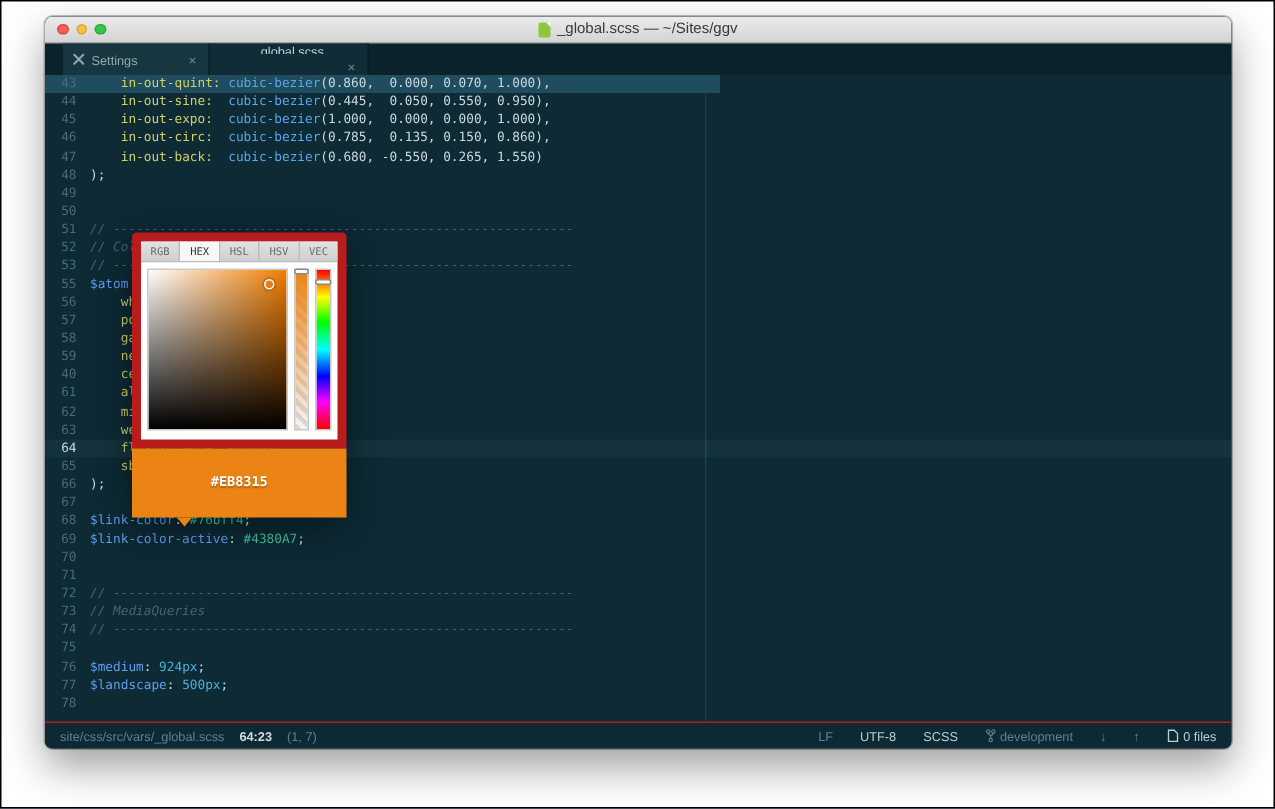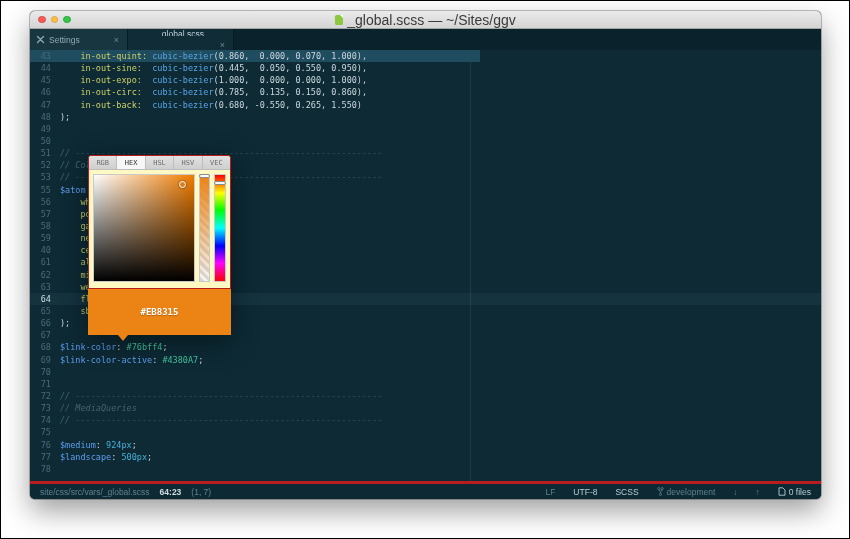--- a/index.html
+++ b/index.html
@@ -23,26 +23,26 @@
     border-bottom:1px solid #a6a6a6;
     display:flex; align-items:center; position:relative;
   }
   .traffic { display:flex; gap:5px; margin-left:8px; }
   .tl { width:7.5px; height:7.5px; border-radius:50%; }
   .tl.close { background:#fc5b57; border:.5px solid #d94842; }
   .tl.min   { background:#fdbe41; border:.5px solid #dda338; }
   .tl.zoom  { background:#34c749; border:.5px solid #2aa93c; }
   .title-center {
     position:absolute; left:0; right:0; text-align:center;
-    font-size:14px; color:#3a3a3a; display:flex; justify-content:center; align-items:center; gap:4px;
+    font-size:10px; color:#3a3a3a; display:flex; justify-content:center; align-items:center; gap:4px;
   }
   .doc-icon { width:8px; height:10px; background:#8dc63f; border-radius:1.5px; position:relative; display:inline-block; }
   .doc-icon::after { content:""; position:absolute; right:0; top:0; border-style:solid; border-width:0 3px 3px 0; border-color:transparent #fff transparent transparent; }
   
-  .tabbar { height:21px; background:#0a222c; display:flex; }
+  .tabbar { height:21px; background:#0a222c; display:flex;padding-left:12px; }
   .tab {
     width:98px; display:flex; align-items:center; gap:4px; padding:0 6px;
     font-size:8.5px; color:#93a9b1; background:#17363f; border-right:1px solid #071b23;
     position:relative;
   }
   .tab.active { background:#0f2c37; color:#c1d2d8; width:106px;flex-direction:column; }
   .tab .label { flex:1; white-space:nowrap; overflow:hidden; }
   .tab .close { color:#6c8893; font-size:9px; margin-left:auto; padding:0 2px; }
   .tools-icon { width:9px; height:9px; display:inline-block; flex:0 0 auto; }
   
@@ -62,21 +62,21 @@
   .ind,.pl { color:#ccd9de; }
   .k  { color:#cdd168; }
   .f  { color:#58a6e8; }
   .c  { color:#44636f; font-style:italic; }
   .v  { color:#5f9ef0; }
   .h  { color:#43c39c; }
   .px { color:#48b0d9; }
   .hsel { color:#5fe0bc; background:#2a5c6b; border-radius:1px; }
   
   .picker { position:absolute; left:58px; top:105px; width:143px; z-index:5; filter:drop-shadow(0 6px 14px rgba(0,0,0,.45)); }
-  .picker-panel { background:#fef9c3; border:1px solid #b91c1c; border-radius:3px 3px 0 0; }
+  .picker-panel { background:#ffffff; border:6px solid #b91c1c; border-radius:3px 3px 0 0; }
   .picker-tabs { display:flex; height:14px; background:linear-gradient(#e2e2e2,#cfcfcf); border-bottom:1px solid #bdbdbd; border-radius:3px 3px 0 0; overflow:hidden; }
   .ptab { flex:1; font-size:7px; color:#6b6b6b; text-align:center; line-height:14px; border-right:1px solid #bdbdbd; }
   .ptab:last-child { border-right:none; }
   .ptab.active { background:#f7f7f7; color:#333; }
   .picker-body { display:flex; gap:4px; padding:4px 4px 6px 4px; }
   .sv-square {
     width:103px; height:108px; position:relative; border:1px solid #c9c9c9;
     background:
       linear-gradient(to bottom, rgba(0,0,0,0), #000),
       linear-gradient(to right, #fff, #f07c00);
@@ -103,21 +103,21 @@
     font-family:"DejaVu Sans Mono","Liberation Mono",monospace;
     font-size:9px; font-weight:bold; color:#fff; text-shadow:0 1px 1px rgba(0,0,0,.25);
   }
   .picker-swatch::after {
     content:""; position:absolute; left:30px; bottom:-6px;
     border-left:5px solid transparent; border-right:5px solid transparent; border-top:6px solid #EB8315;
   }
   
   .statusbar {
     position:absolute; left:0; right:0; bottom:0; height:18px;
-    background:#0d2933; border-top:3px solid #b91c1c;
+    background:#0d2933; border-top:1px solid #b91c1c;
     display:flex; align-items:center; padding:0 10px;
     font-size:8.5px; color:#5d8292; white-space:nowrap;
   }
   .statusbar .grp-left { display:flex; align-items:center; gap:10px; }
   .statusbar .grp-right { display:flex; align-items:center; gap:18px; margin-left:auto; }
   .sb-bright { color:#b9cdd4;text-align:center; }
   .sb-cursor { color:#cfdde3; font-weight:bold; }
   .sb-icon { display:inline-flex; align-items:center; }
   .sb-with-icon { display:inline-flex; align-items:center; gap:3px; }
   svg.mini { display:block; }

